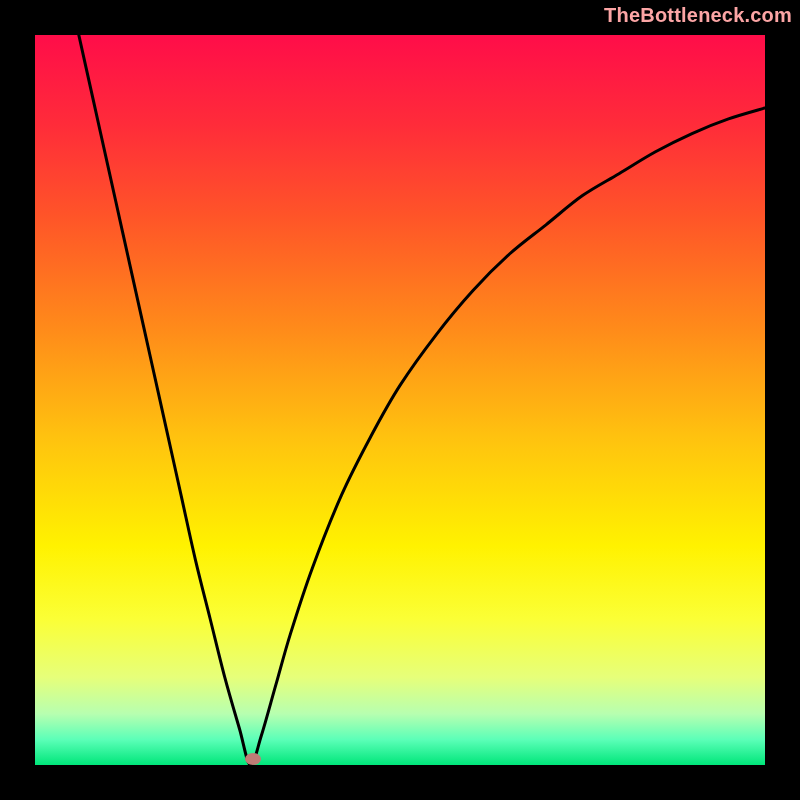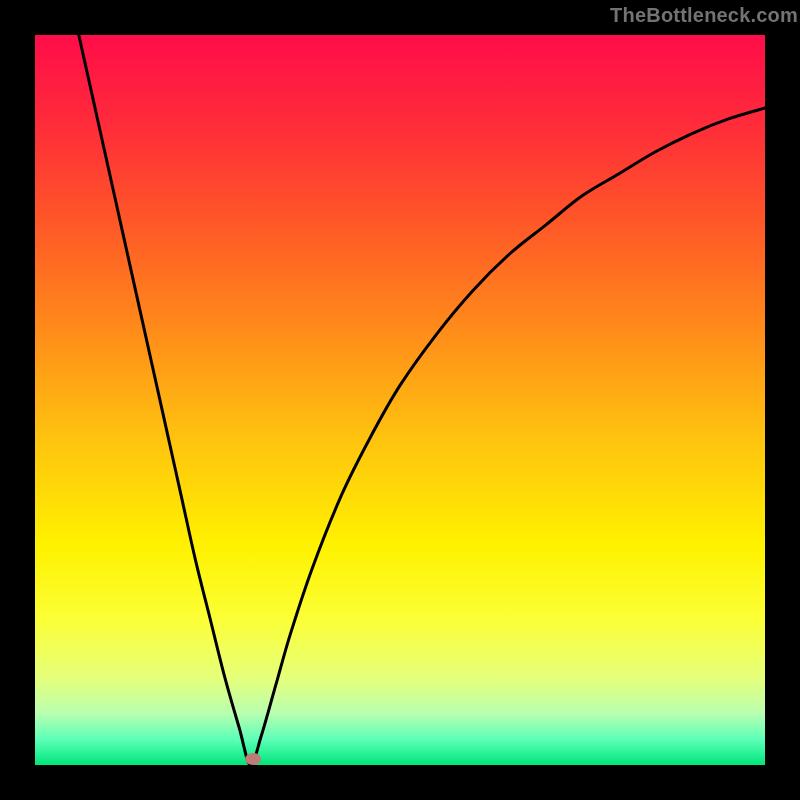--- a/index.html
+++ b/index.html
@@ -13,22 +13,22 @@
   }
   .frame {
     position: relative;
     width: 800px;
     height: 800px;
     background: #000;
   }
   .watermark {
     position: absolute;
     top: 4px;
-    right: 2px;
-    color: #737373;
+    right: 8px;
+    color: #fca5a5;
     font-size: 20px;
     font-weight: 600;
     letter-spacing: 0.2px;
     z-index: 5;
   }
   .plot-area {
     position: absolute;
     left: 35px;
     top: 35px;
     width: 730px;

